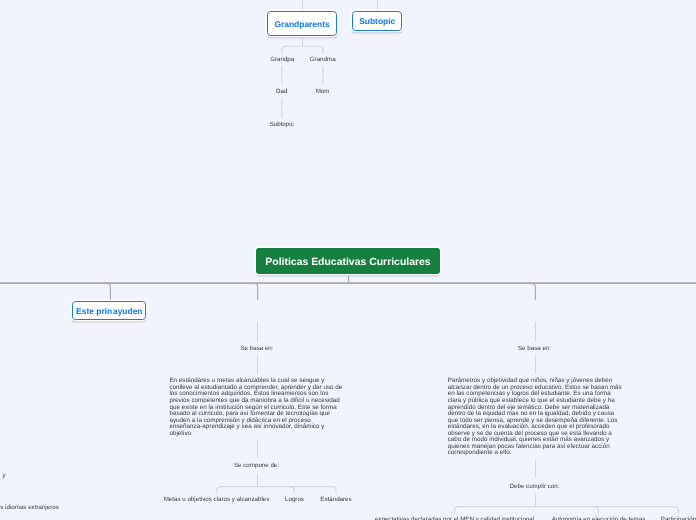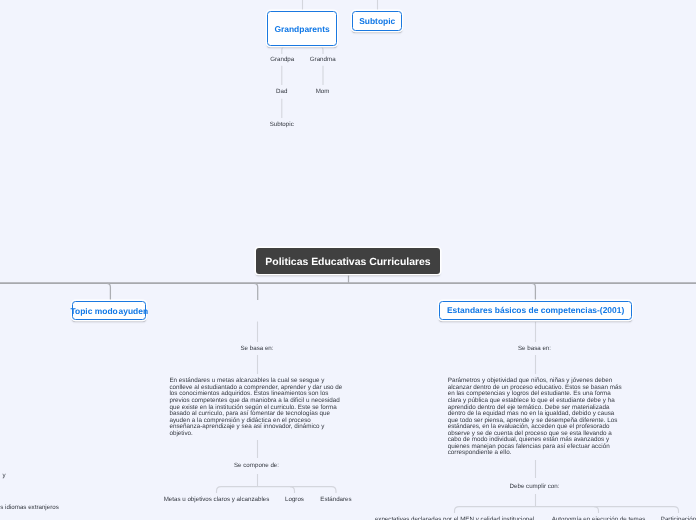--- a/index.html
+++ b/index.html
@@ -5,21 +5,21 @@
 <style>
   html,body{margin:0;padding:0;}
   body{width:696px;height:520px;overflow:hidden;background:#f2f4fd;
        font-family:"Liberation Sans",sans-serif;
        -webkit-font-smoothing:antialiased;text-rendering:geometricPrecision;}
   #canvas{position:relative;width:696px;height:520px;overflow:hidden;background:#f2f4fd;}
   svg.conn{position:absolute;left:0;top:0;width:696px;height:520px;pointer-events:none;}
 
   .node{position:absolute;box-sizing:border-box;display:flex;align-items:center;
         justify-content:center;white-space:nowrap;}
-  .node-root{background:#404040;color:#ffffff;border-radius:3px;font-weight:bold;
+  .node-root{background:#15803d;color:#ffffff;border-radius:3px;font-weight:bold;
         font-size:10.45px;letter-spacing:0px;box-shadow:0 0 0 1.6px #ffffff, 0 2px 1.5px -0.5px rgba(70,70,80,.45);}
   .node-box{background:#ffffff;border:1.5px solid #1a78e0;border-radius:3.5px;color:#1178e6;
         font-weight:bold;box-shadow:0 0 0 1.4px #ffffff, 0 2px 1.5px -0.5px rgba(70,70,80,.45);}
   .label{position:absolute;color:#343840;white-space:nowrap;transform:translateX(-50%);}
   .shifted{position:relative;top:0.6px;left:0.8px;}
   .para{position:absolute;color:#343840;text-align:left;}
 </style>
 </head>
 <body>
 
@@ -56,46 +56,43 @@
       <path d="M0 283.1 H696"></path>
     </g>
     <g fill="none" stroke="#acaeb3" stroke-width="1.25" shape-rendering="geometricPrecision">
       <path d="M348.5 274 V283.3"></path>
       <path d="M110.4 300 V287 Q110.4 283.3 106.8 283.3"></path>
       <path d="M257.7 300 V287 Q257.7 283.3 254 283.3"></path>
       <path d="M535.4 300 V287 Q535.4 283.3 531.8 283.3"></path>
     </g>
   </svg>
 
-  <div class="node node-box" style="left:266.9px;top:11.1px;width:70.3px;height:35px;font-size:8.45px;">
+  <div class="node node-box" style="left:266.9px;top:11.1px;width:70.3px;height:25px;font-size:8.45px;">
     <span>Grandparents</span>
   </div>
 
   <div class="node node-box" style="left:352.1px;top:11.1px;width:50.2px;height:20.1px;font-size:8.45px;">
     <span>Subtopic</span>
   </div>
 
   <div class="node node-root" style="left:256px;top:248px;width:184px;height:26px;">
     <span style="position:relative;top:1.3px">Politicas Educativas Curriculares</span>
   </div>
 
   <div class="label" style="left:282.2px;top:55.7px;font-size:6.2px;">Grandpa</div>
   <div class="label" style="left:322.7px;top:55.7px;font-size:6.2px;">Grandma</div>
   <div class="label" style="left:281.7px;top:88.4px;font-size:6.2px;">Dad</div>
   <div class="label" style="left:322.5px;top:88.4px;font-size:6.2px;">Mom</div>
   <div class="label" style="left:281.7px;top:121.4px;font-size:6.2px;">Subtopic</div>
 
   <div class="node node-box" style="left:72.1px;top:301.1px;width:73.6px;height:19.1px;font-size:8.45px;">
-    <span><span>Topic modo</span><span class="shifted">ayuden</span></span>
+    <span><span>Este prin</span><span class="shifted">ayuden</span></span>
   </div>
 
 
-  <div class="node node-box" style="left:439px;top:300.5px;width:193.2px;height:19.4px;font-size:8.45px;">
-    <span>Estandares básicos de competencias-(2001)</span>
-  </div>
 
   <div class="label" style="left:257px;top:345px;font-size:6.2px;">Se basa en:</div>
   <div class="label" style="left:534.5px;top:345px;font-size:6.2px;">Se basa en:</div>
 
   <div class="para" style="left:169.4px;top:378.4px;width:174px;font-size:6.3px;line-height:6.54px;">En estándares u metas alcanzables la cual se sesgue y conlleve al estudiantado a comprender, aprender y dar uso de los conocimientos adquiridos. Estos lineamientos son los previos competentes que da maniobra a la dificil u necesidad que existe en la institución según el curriculo. Este se forma basado al curriculo, para así fomentar de tecnologías que ayuden a la  comprensión y didáctica en el proceso enseñanza-aprendizaje y sea así innovador, dinámico y objetivo.</div>
   <div class="para" style="left:447.7px;top:378.4px;width:174px;font-size:6.3px;line-height:6.54px;">Parámetros y objetividad que niños, niñas y jóvenes deben alcanzar dentro de un proceso educativo. Estos se basan más en las competencias y logros del estudiante. Es una forma clara y pública que establece lo que el estudiante debe y ha aprendido dentro del eje temático. Debe ser materializada dentro de la equidad mas no en la igualdad, debido y causa que todo ser piensa, aprende y se desempeña diferente. Los estándares, en la evaluación, acceden que el profesorado observe y se de cuenta del proceso que se esta llevando a cabo de modo individual, quienes están más avanzados y quienes manejan pocas falencias para así efectuar acción correspondiente a ello.</div>
 
   <div class="label" style="left:256.5px;top:462px;font-size:6.2px;">Se compone de:</div>
   <div class="label" style="left:534.5px;top:483px;font-size:6.2px;">Debe cumplir con:</div>
 

